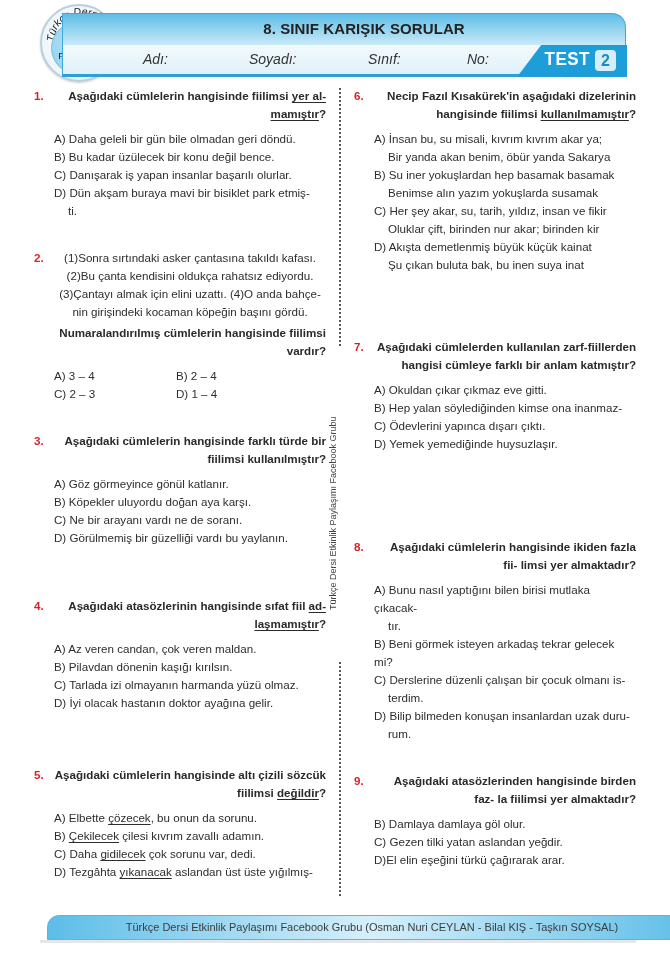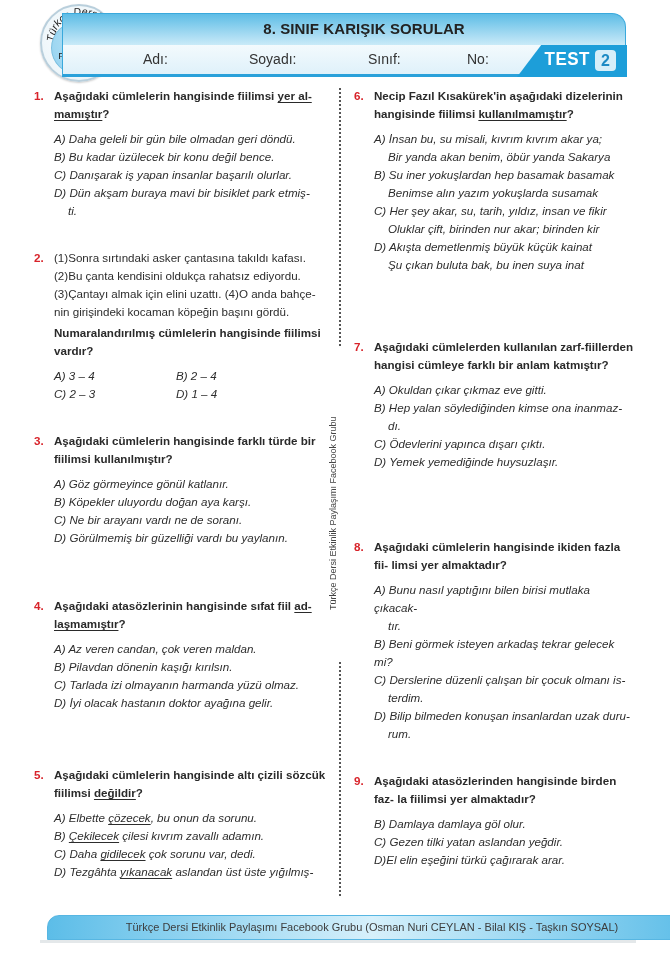--- a/index.html
+++ b/index.html
@@ -10,49 +10,49 @@
   .header { position: absolute; left: 62px; top: 13px; width: 564px; height: 64px; }
   .header-top { position: absolute; left: 0; top: 0; width: 100%; height: 32px;
     background: linear-gradient(180deg, #5ebde6 0%, #9fd8f1 60%, #c9eaf8 100%);
     border-top-right-radius: 14px; border: 1px solid #3aa9dc; border-bottom: none; }
   .header-title { position: absolute; left: 0; top: 0; width: 100%; height: 16px;
     text-align: center; line-height: 32px; font-weight: bold; font-size: 15px; color: #222;
     padding-left: 40px; letter-spacing: 0.1px; }
   .header-bottom { position: absolute; left: 0; top: 32px; width: 100%; height: 32px;
     background: linear-gradient(180deg, #f3fafd 0%, #dff1fa 100%);
     border-left: 1px solid #3aa9dc; border-right: 1px solid #3aa9dc;
-    border-bottom: 3px solid #2aa1da; }
+    border-bottom: 3px solid #2aa1da; font-style: italic; }
   .field-label { position: absolute; top: 0; height: 29px; line-height: 29px; font-size: 14px; color: #333; }
   .test-badge { position: absolute; right: -1px; top: 32px; width: 110px; height: 32px;
     background: #1d9ed9; clip-path: polygon(22% 0, 100% 0, 100% 100%, 0 100%); }
   .test-text { position: absolute; right: 36px; top: 36px; font-weight: bold; font-size: 17px; color: #fff;
     letter-spacing: 0.5px; transform: scaleY(1.1); }
   .test-num { position: absolute; right: 10px; top: 37px; width: 21px; height: 21px; border-radius: 4px;
     background: #d6eef9; color: #1d8ac4; font-weight: bold; font-size: 16px; text-align: center; line-height: 21px; }
 
   
   .logo { position: absolute; left: 40px; top: 4px; width: 78px; height: 78px; border-radius: 50%;
     background: radial-gradient(circle at 50% 45%, #ffffff 0%, #eef6fa 70%, #d5e4ec 100%);
     border: 2px solid #b9cfdc; box-shadow: 0 1px 2px rgba(0,0,0,0.2); }
   .logo-inner { position: absolute; left: 9px; top: 15px; width: 56px; height: 54px; border-radius: 50%;
     background: radial-gradient(circle at 50% 40%, #b7e2f6 0%, #8fd0ef 100%); border: 1px solid #7bbfe0; }
   .logo-arc { position: absolute; left: 0; top: 0; width: 78px; height: 78px; }
   .logo-t1 { position: absolute; left: 0; top: 22px; width: 74px; text-align: center; font-size: 10.5px; color: #222; }
   .logo-t2 { position: absolute; left: 0; top: 44px; width: 74px; text-align: center; font-size: 9.5px; color: #222; }
 
   
   .q { position: absolute; font-size: 11.6px; line-height: 18px; }
-  .q-stem { font-weight: bold; color: #2a2a2a; }
+  .q-stem { font-weight: bold; color: #2a2a2a; text-align: right; }
   .q-num { position: absolute; left: -20px; top: 0; font-weight: bold; color: #d8232a; }
-  .opt { padding-left: 0; color: #2d2d2d; font-style: italic; }
+  .opt { padding-left: 0; color: #2d2d2d; }
   .opt-cont { padding-left: 14px; }
   .u { text-decoration: underline; text-underline-offset: 2px; }
   .opts { margin-top: 7px; }
   .two-col { display: grid; grid-template-columns: 122px 120px; }
-  .para { color: #2d2d2d; }
+  .para { color: #2d2d2d; text-align: center; }
 
   .sep { position: absolute; left: 339px; width: 0; border-left: 2px dotted #555; }
   .watermark { position: absolute; left: 328px; top: 610px; transform-origin: 0 0; transform: rotate(-90deg);
     font-size: 9px; color: #444; white-space: nowrap; width: 215px; }
 
   
   .footer { position: absolute; left: 47px; top: 915px; width: 650px; height: 25px;
     background: linear-gradient(90deg, #5cbde8 0%, #d6f0fb 50%, #5cbde8 100%);
     border-top-left-radius: 12px; border-top-right-radius: 12px; border: 1px solid #57b6e2; }
   .footer-text { position: absolute; left: 0; top: 0; width: 100%; text-align: center; line-height: 22px;
@@ -180,21 +180,20 @@
     <div class="opt opt-cont">Şu çıkan buluta bak, bu inen suya inat</div>
   </div>
 </div>
 
 <div class="q" style="left:374px;top:338px;width:262px">
   <span class="q-num">7.</span>
   <div class="q-stem">Aşağıdaki cümlelerden kullanılan zarf-fiillerden hangisi cümleye farklı bir anlam katmıştır?</div>
   <div class="opts">
     <div class="opt">A) Okuldan çıkar çıkmaz eve gitti.</div>
     <div class="opt">B) Hep yalan söylediğinden kimse ona inanmaz-</div>
-    <div class="opt opt-cont">dı.</div>
     <div class="opt">C) Ödevlerini yapınca dışarı çıktı.</div>
     <div class="opt">D) Yemek yemediğinde huysuzlaşır.</div>
   </div>
 </div>
 
 <div class="q" style="left:374px;top:538px;width:262px">
   <span class="q-num">8.</span>
   <div class="q-stem">Aşağıdaki cümlelerin hangisinde ikiden fazla fii- limsi yer almaktadır?</div>
   <div class="opts">
     <div class="opt">A) Bunu nasıl yaptığını bilen birisi mutlaka çıkacak-</div>

